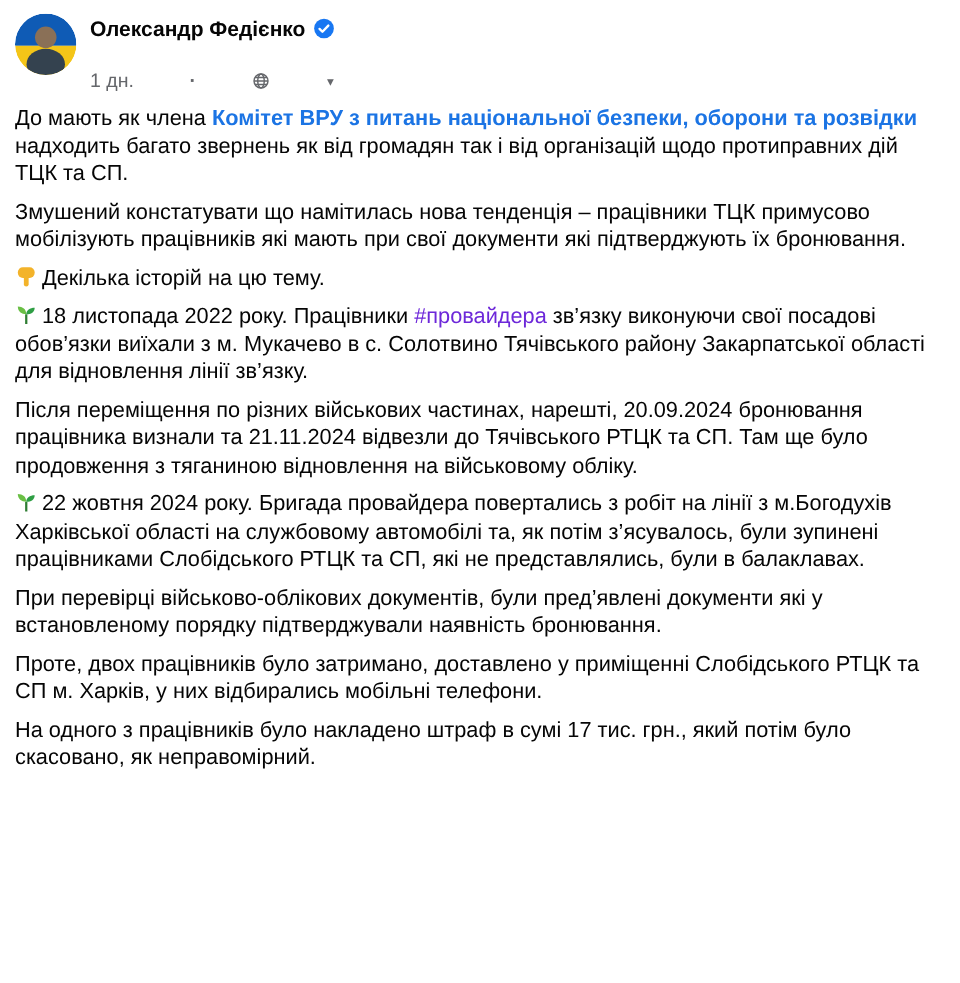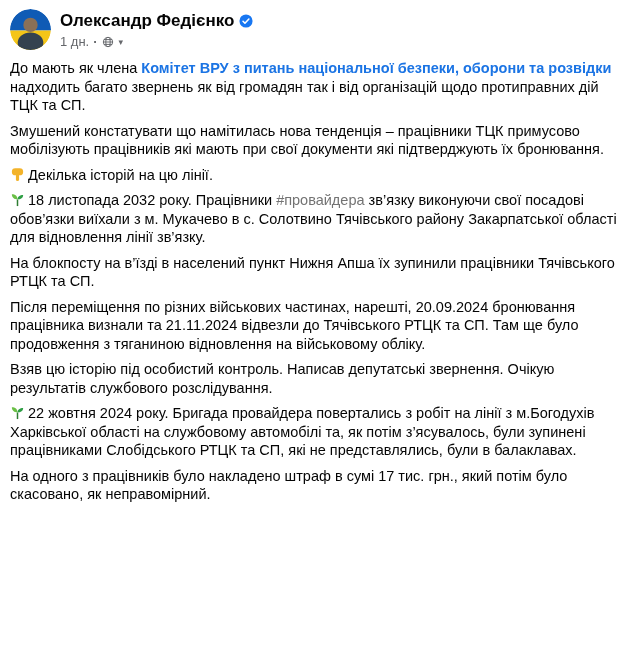--- a/index.html
+++ b/index.html
@@ -25,53 +25,54 @@
     border-radius: 50%;
     overflow: hidden;
     flex: 0 0 41px;
     cursor: pointer;
   }
   .avatar svg { display: block; width: 100%; height: 100%; }
   .header-text { padding-top: 2px; }
   .author-row { display: flex; align-items: center; gap: 5px; }
   .author {
     font-weight: 700;
-    font-size: 17px;
+    font-size: 14px;
     color: #050505;
     cursor: pointer;
   }
   .badge { display: inline-flex; }
   .badge svg { width: 14px; height: 14px; display: block; }
   .meta-row {
     display: flex;
     align-items: center;
     gap: 4px;
     color: #65676b;
     font-size: 13px;
-    margin-top: 3px;
+    margin-top: 19px;
+    justify-content: space-between;
   }
   .meta-row .sep { font-weight: 700; }
   .globe svg { width: 12px; height: 12px; display: block; margin-top: 1px; }
   .chevron { color: #65676b; font-size: 9px; margin-left: 1px; }
   .post-body {
     padding: 7px 10px 0 10px;
     font-size: 14.5px;
     line-height: 18.5px;
     color: #050505;
   }
   .post-body p { margin-bottom: 7px; }
   .link {
     color: #1b74e4;
     font-weight: 600;
     text-decoration: none;
     cursor: pointer;
     text-align: right;
   }
   .hashtag {
-    color: #737373;
+    color: #6d28d9;
     text-decoration: none;
     cursor: pointer;
   }
   .emoji { display: inline-block; margin-right: 3px; }
   .emoji svg { width: 15px; height: 15px; vertical-align: -2px; display: inline-block; }
 </style>
 </head>
 <body>
 
 <div class="page">
@@ -120,39 +121,39 @@
   <div class="post-body">
 
     <p><span>До мають як члена </span><a class="link">Комітет ВРУ з питань національної безпеки, оборони та розвідки</a><span> надходить багато звернень як від громадян так і від організацій щодо протиправних дій ТЦК та СП.</span></p>
 
     <p><span>Змушений констатувати що намітилась нова тенденція – працівники ТЦК примусово мобілізують працівників які мають при свої документи які підтверджують їх бронювання.</span></p>
 
 
     <p><span class="emoji"><svg viewBox="0 0 16 16" aria-hidden="true">
             <rect x="2" y="1.2" width="12" height="7.6" rx="3.6" fill="#f3b32a"></rect>
             <rect x="6.3" y="6" width="3.4" height="9" rx="1.7" fill="#f3b32a"></rect>
-          </svg></span><span>Декілька історій на цю лінії.</span></p>
+          </svg></span><span>Декілька історій на цю тему.</span></p>
 
     <p><span class="emoji"><svg viewBox="0 0 16 16" aria-hidden="true">
             <path d="M8 15V8" stroke="#2e7d32" stroke-width="1.6" fill="none"></path>
             <path d="M8 8C8 4.5 5.5 2.5 2 2.5 2 6 4.5 8 8 8Z" fill="#6abf45"></path>
             <path d="M8 8C8 5 10.5 3.3 14 3.3 14 6.4 11.5 8 8 8Z" fill="#2e9e44"></path>
-          </svg></span><span>18 листопада 2032 року. Працівники </span><a class="hashtag">#провайдера</a><span> зв’язку виконуючи свої посадові обов’язки виїхали з м. Мукачево в с. Солотвино Тячівського району Закарпатської області для відновлення лінії зв’язку.</span></p>
+          </svg></span><span>18 листопада 2022 року. Працівники </span><a class="hashtag">#провайдера</a><span> зв’язку виконуючи свої посадові обов’язки виїхали з м. Мукачево в с. Солотвино Тячівського району Закарпатської області для відновлення лінії зв’язку.</span></p>
 
-    <p><span>На блокпосту на в’їзді в населений пункт Нижня Апша їх зупинили працівники Тячівського РТЦК та СП.</span></p>
 
 
     <p><span>Після переміщення по різних військових частинах, нарешті, 20.09.2024 бронювання працівника визнали та 21.11.2024 відвезли до Тячівського РТЦК та СП. Там ще було продовження з тяганиною відновлення на військовому обліку.</span></p>
 
-    <p><span>Взяв цю історію під особистий контроль. Написав депутатські звернення. Очікую результатів службового розслідування.</span></p>
 
     <p><span class="emoji"><svg viewBox="0 0 16 16" aria-hidden="true">
             <path d="M8 15V8" stroke="#2e7d32" stroke-width="1.6" fill="none"></path>
             <path d="M8 8C8 4.5 5.5 2.5 2 2.5 2 6 4.5 8 8 8Z" fill="#6abf45"></path>
             <path d="M8 8C8 5 10.5 3.3 14 3.3 14 6.4 11.5 8 8 8Z" fill="#2e9e44"></path>
           </svg></span><span>22 жовтня 2024 року. Бригада провайдера повертались з робіт на лінії з м.Богодухів Харківської області на службовому автомобілі та, як потім з’ясувалось, були зупинені працівниками Слобідського РТЦК та СП, які не представлялись, були в балаклавах.</span></p>
 
+    <p><span>При перевірці військово-облікових документів, були пред’явлені документи які у встановленому порядку підтверджували наявність бронювання.</span></p>
 
+    <p><span>Проте, двох працівників було затримано, доставлено у приміщенні Слобідського РТЦК та СП м. Харків, у них відбирались мобільні телефони.</span></p>
 
     <p><span>На одного з працівників було накладено штраф в сумі 17 тис. грн., який потім було скасовано, як неправомірний.</span></p>
 
   </div>
 </div>
 
 </body></html>

